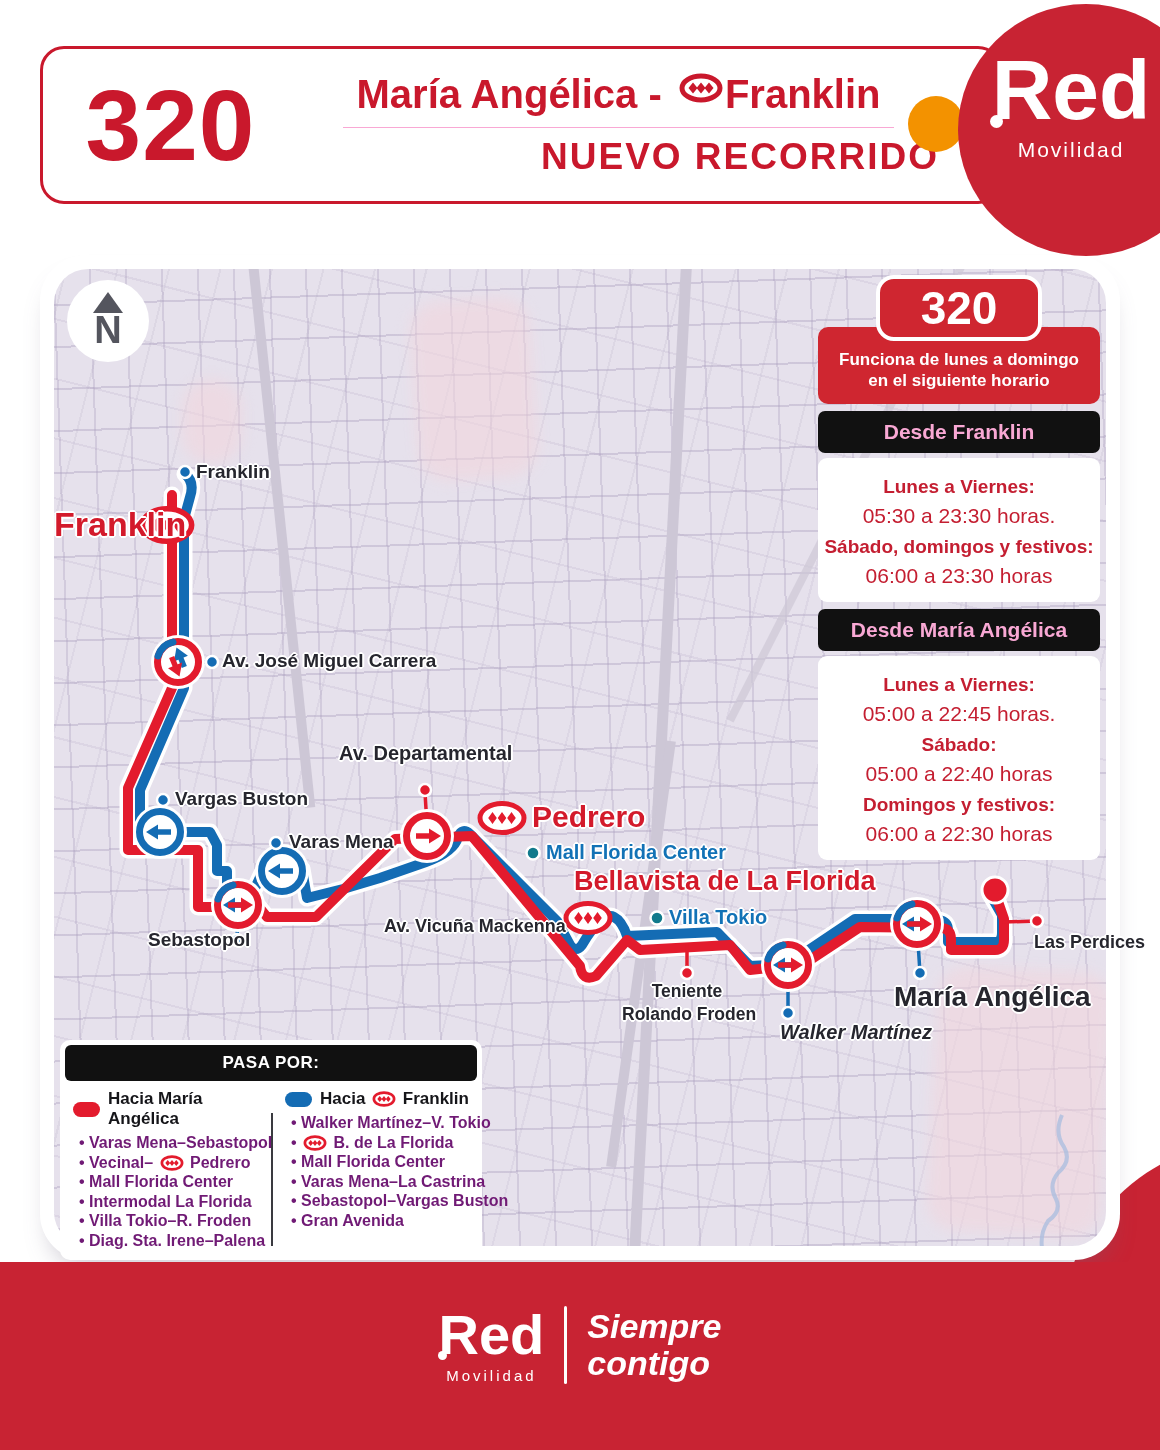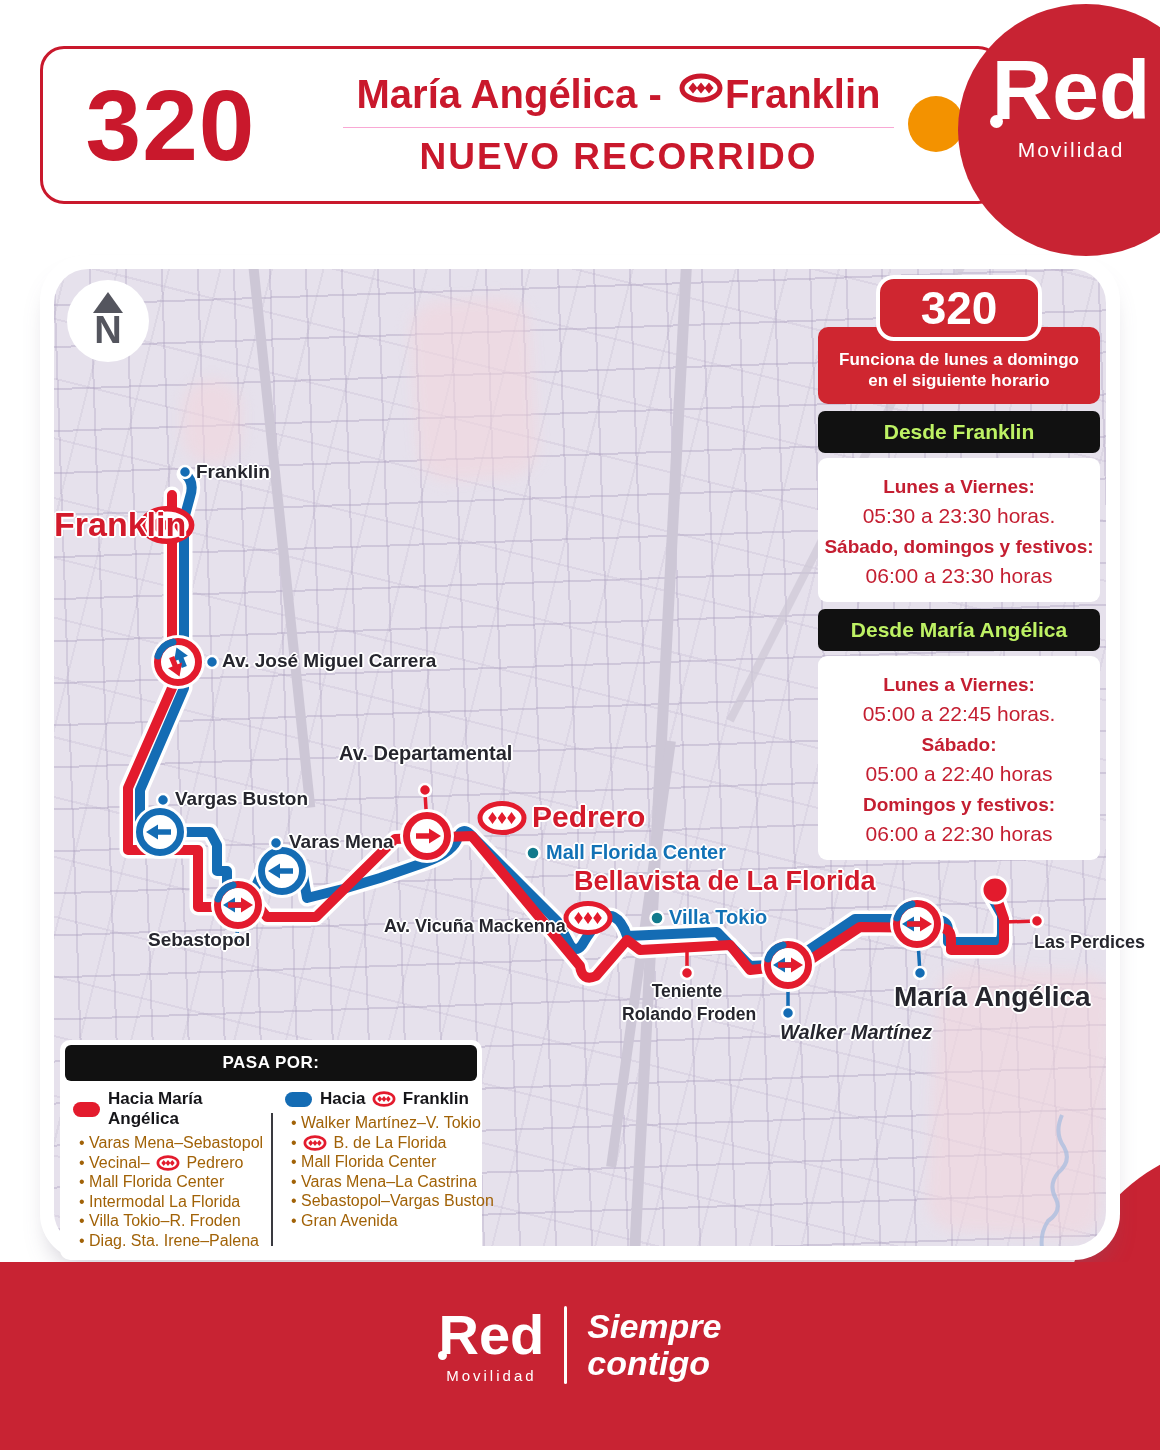--- a/index.html
+++ b/index.html
@@ -6,21 +6,21 @@
   .page{position:relative;width:1160px;height:1450px;overflow:hidden;background:#fff;
         font-family:"Liberation Sans",sans-serif;}
   
   .header-card{position:absolute;left:40px;top:46px;width:956px;height:152px;background:#fff;
     border:3px solid #c9182c;border-radius:24px;display:flex;align-items:center;z-index:2;}
   .route-big{width:255px;text-align:center;font-size:100px;font-weight:bold;color:#c9182c;letter-spacing:1px;}
   .title-block{flex:1;text-align:center;padding-right:60px;}
   .title-line{display:inline-block;border-bottom:1px solid #f9a8d4;padding:0 14px 10px 14px;}
   .title-line .t{font-size:40px;font-weight:bold;color:#c9182c;vertical-align:middle;}
   .metro-inline{vertical-align:-4px;margin:0 2px 0 6px;}
-  .subtitle{font-size:37px;font-weight:600;color:#c9182c;letter-spacing:2px;margin-top:8px;}
+  .subtitle{font-size:37px;font-weight:600;color:#c9182c;letter-spacing:2px;margin-top:8px;text-align:right;}
   .orange-dot{position:absolute;left:908px;top:96px;width:56px;height:56px;border-radius:50%;
     background:#f39200;z-index:3;}
   .red-blob{position:absolute;left:958px;top:4px;width:256px;height:252px;border-radius:50%;
     background:#c82333;z-index:4;}
   .blob-logo{position:absolute;left:28px;top:44px;width:170px;text-align:center;color:#fff;}
   .wordmark{position:relative;display:inline-block;font-weight:bold;color:#fff;line-height:1;}
   .wordmark::before{content:"";position:absolute;border-radius:50%;background:#fff;}
   .wordmark.big{font-size:84px;}
   .wordmark.big::before{width:13px;height:13px;left:-2px;bottom:4px;}
   .blob-sub{font-size:21px;letter-spacing:2px;margin-top:6px;color:#fff;}
@@ -47,38 +47,38 @@
     z-index:6;text-align:center;}
   .compass .tri{width:0;height:0;border-left:15px solid transparent;border-right:15px solid transparent;
     border-bottom:21px solid #54555e;margin:12px auto 0;}
   .compass .n{font-size:38px;font-weight:bold;color:#54555e;line-height:1;margin-top:-2px;}
   
   .sched{position:absolute;left:764px;top:6px;width:282px;z-index:6;text-align:center;}
   .sched-badge{position:relative;z-index:2;margin:0 auto -14px;width:158px;height:58px;background:#cf2630;
     border:4px solid #fff;border-radius:18px;color:#fff;font-size:46px;font-weight:bold;line-height:58px;}
   .sched-intro{background:#cf2630;border-radius:10px;color:#fff;font-weight:bold;font-size:17px;
     line-height:1.25;padding:22px 8px 12px;}
-  .sched-bar{background:#111;border-radius:7px;color:#bef264;font-weight:bold;font-size:21px;
+  .sched-bar{background:#111;border-radius:7px;color:#f9a8d4;font-weight:bold;font-size:21px;
     padding:9px 16px;margin-top:7px;}
   .sched-box{background:#fff;border-radius:9px;padding:10px 4px 14px;margin-top:5px;}
   .s-label{color:#c41e31;font-weight:bold;font-size:19px;margin-top:8px;}
   .s-val{color:#c41e31;font-size:21px;margin-top:6px;}
   
   .legend{position:absolute;left:6px;top:771px;width:422px;z-index:6;background:#fff;border-radius:10px;
     padding:5px 5px 10px;box-sizing:border-box;}
   .legend-bar{background:#111;border-radius:6px;color:#fff;font-weight:bold;font-size:17px;
     text-align:center;padding:8px 0;letter-spacing:.5px;}
   .legend-body{display:flex;margin-top:8px;position:relative;}
   .legend-col{width:50%;padding:0 2px 0 8px;box-sizing:border-box;}
   .legend-div{position:absolute;left:50%;top:24px;bottom:4px;width:2px;background:#3a3a40;}
   .lg-head{display:flex;align-items:center;gap:8px;font-weight:bold;font-size:17px;color:#151519;}
   .pill{width:27px;height:15px;border-radius:8px;flex:0 0 auto;}
   .pill.red{background:#e31b2d;} .pill.blue{background:#146cb4;}
   .legend ul{list-style:none;margin:4px 0 0;padding:0 0 0 6px;}
-  .legend li{font-size:16px;font-weight:400;color:#a16207;line-height:19.5px;white-space:nowrap;}
+  .legend li{font-size:16px;font-weight:700;color:#701a75;line-height:19.5px;white-space:nowrap;}
   .legend li::before{content:"• ";}
   .m-ic{vertical-align:-3px;margin:0 2px;}
   
   .corner-swoosh{position:absolute;left:1060px;top:1140px;width:390px;height:390px;border-radius:50%;
     background:#c82333;z-index:0;}
   .footer{position:absolute;left:0;top:1262px;width:1160px;height:188px;background:#c82333;z-index:1;}
   .footer-lockup{position:absolute;left:0;right:0;top:44px;display:flex;justify-content:center;
     align-items:center;gap:20px;color:#fff;}
   .f-brand{text-align:center;}
   .wordmark.small{font-size:56px;}

